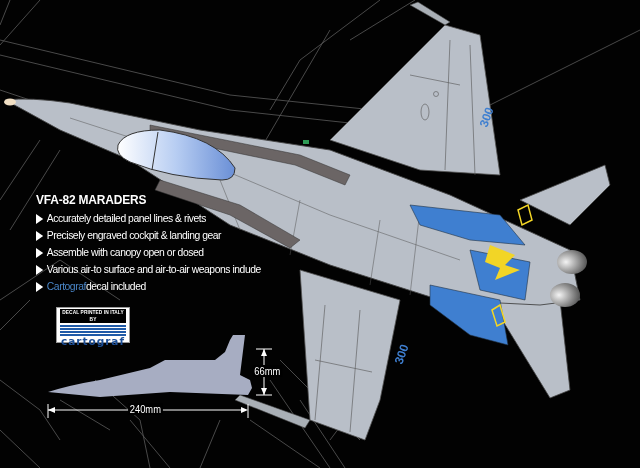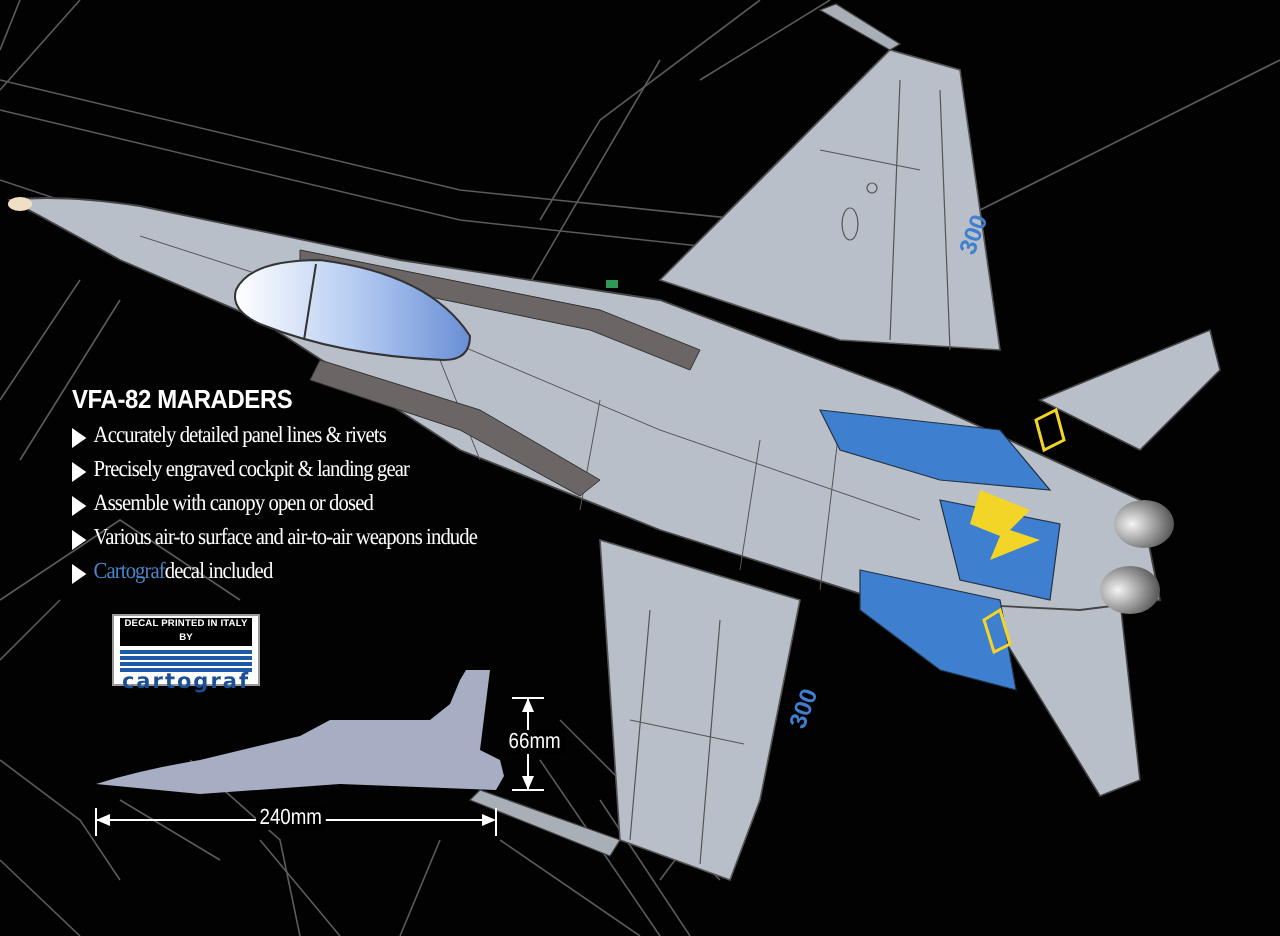--- a/index.html
+++ b/index.html
@@ -10,21 +10,21 @@
     }
     .stage { position: relative; width: 640px; height: 468px; background: #020202; overflow: hidden; }
     svg.art { position: absolute; left: 0; top: 0; }
     .features {
       position: absolute; left: 36px; top: 192px; color: #fff;
     }
     .features .title {
       font-size: 13px; font-weight: bold; letter-spacing: -0.2px; margin-bottom: 3px;
       transform: scaleX(0.92); transform-origin: left;
     }
-    .features ul { list-style: none; margin: 0; padding: 0; font-family: Liberation Serif, serif; }
+    .features ul { list-style: none; margin: 0; padding: 0; }
     .features li {
       font-size: 11.5px; line-height: 17px; white-space: nowrap;
       letter-spacing: -0.5px; transform: scaleX(0.9); transform-origin: left;
       display: flex; align-items: center;
     }
     .features li .tri {
       display: inline-block; width: 0; height: 0;
       border-top: 5px solid transparent; border-bottom: 5px solid transparent;
       border-left: 8px solid #fff; margin-right: 4px;
     }

